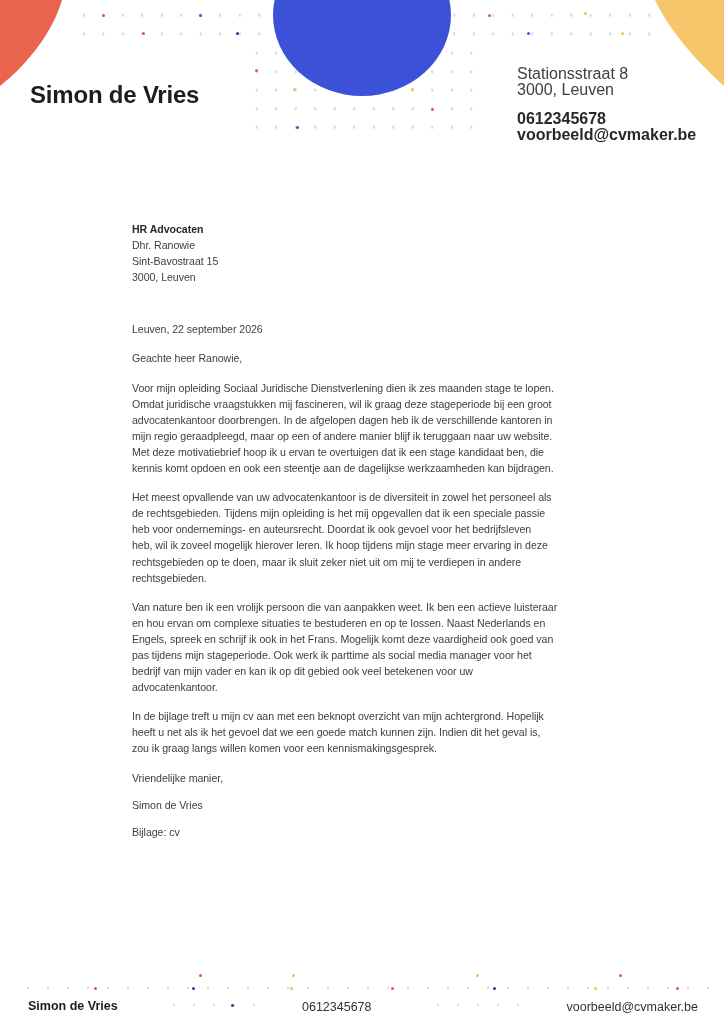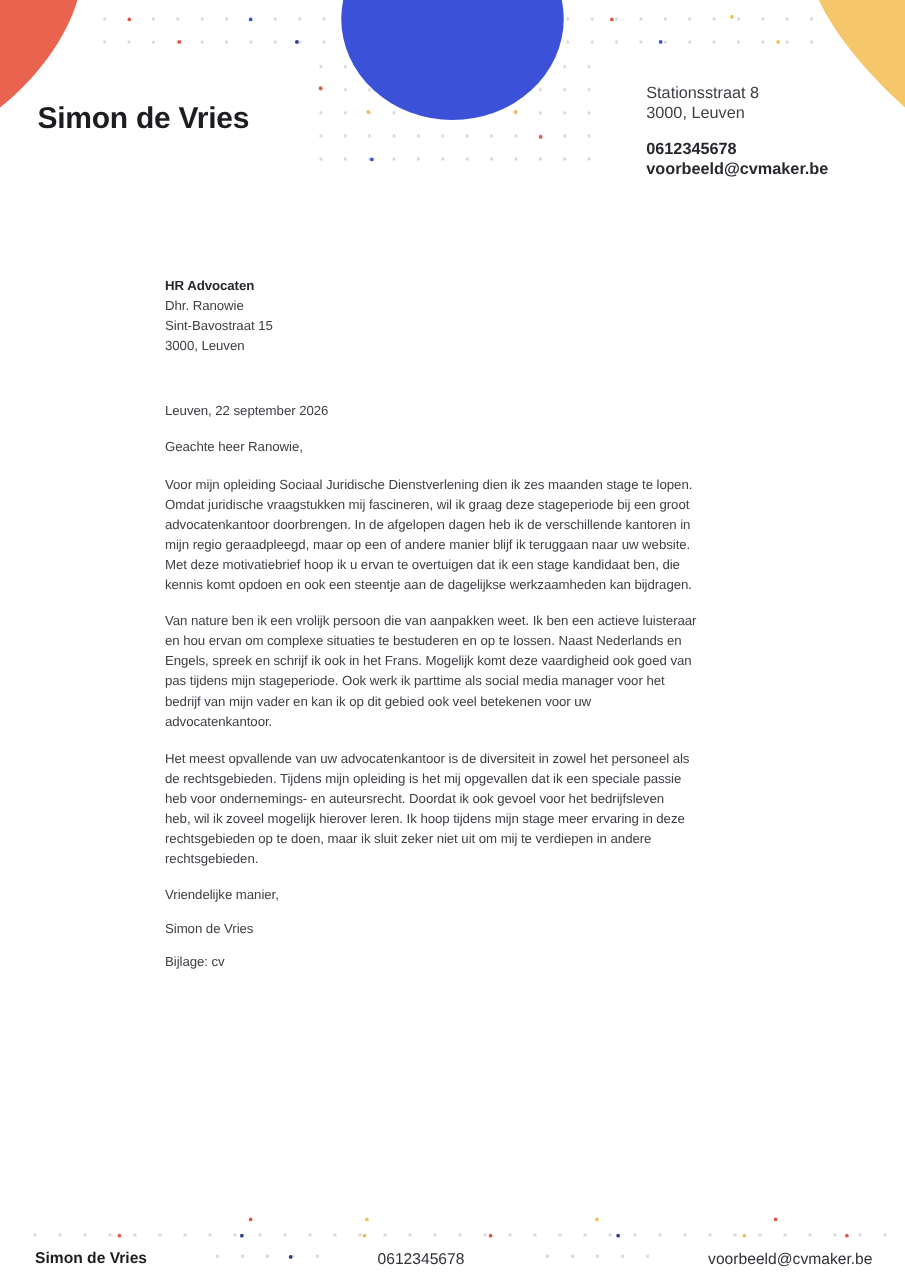--- a/index.html
+++ b/index.html
@@ -36,21 +36,21 @@
   .cdot.navy   { background:#2A3A8C; }
   .cdot.yellow { background:#F2BE5A; }
 
   
   .title {
     position:absolute; left:30px; top:81px; margin:0; z-index:3;
     font-size:24px; font-weight:bold; color:#1D1D21; letter-spacing:-0.2px;
   }
   .sender {
     position:absolute; left:517px; top:66px; z-index:3;
-    font-size:13px; line-height:16px; color:#3E4046;
+    font-size:16px; line-height:16px; color:#3E4046;
   }
   .sender .strong { font-weight:bold; color:#26282E; }
   .sender-contact-block { margin-top:13px; }
 
   
   .letter {
     position:absolute; left:132px; top:213px; width:475px; z-index:3;
     font-size:10.6px; line-height:16.1px; color:#3E4046; letter-spacing:-0.05px;margin-top:8px;
   }
   .recipient-company { font-weight:bold; color:#26282E; }
@@ -134,32 +134,35 @@
 
     <div class="date">Leuven, 22 september 2026</div>
     <div class="salutation">Geachte heer Ranowie,</div>
 
     <div class="para">Voor mijn opleiding Sociaal Juridische Dienstverlening dien ik zes maanden stage te lopen.
 Omdat juridische vraagstukken mij fascineren, wil ik graag deze stageperiode bij een groot
 advocatenkantoor doorbrengen. In de afgelopen dagen heb ik de verschillende kantoren in
 mijn regio geraadpleegd, maar op een of andere manier blijf ik teruggaan naar uw website.
 Met deze motivatiebrief hoop ik u ervan te overtuigen dat ik een stage kandidaat ben, die
 kennis komt opdoen en ook een steentje aan de dagelijkse werkzaamheden kan bijdragen.</div>
+    <div class="para">Het meest opvallende van uw advocatenkantoor is de diversiteit in zowel het personeel als
+de rechtsgebieden. Tijdens mijn opleiding is het mij opgevallen dat ik een speciale passie
+heb voor ondernemings- en auteursrecht. Doordat ik ook gevoel voor het bedrijfsleven
+heb, wil ik zoveel mogelijk hierover leren. Ik hoop tijdens mijn stage meer ervaring in deze
+rechtsgebieden op te doen, maar ik sluit zeker niet uit om mij te verdiepen in andere
+rechtsgebieden.</div>
     <div class="para">Van nature ben ik een vrolijk persoon die van aanpakken weet. Ik ben een actieve luisteraar
 en hou ervan om complexe situaties te bestuderen en op te lossen. Naast Nederlands en
 Engels, spreek en schrijf ik ook in het Frans. Mogelijk komt deze vaardigheid ook goed van
 pas tijdens mijn stageperiode. Ook werk ik parttime als social media manager voor het
 bedrijf van mijn vader en kan ik op dit gebied ook veel betekenen voor uw
 advocatenkantoor.</div>
-    <div class="para">Het meest opvallende van uw advocatenkantoor is de diversiteit in zowel het personeel als
-de rechtsgebieden. Tijdens mijn opleiding is het mij opgevallen dat ik een speciale passie
-heb voor ondernemings- en auteursrecht. Doordat ik ook gevoel voor het bedrijfsleven
-heb, wil ik zoveel mogelijk hierover leren. Ik hoop tijdens mijn stage meer ervaring in deze
-rechtsgebieden op te doen, maar ik sluit zeker niet uit om mij te verdiepen in andere
-rechtsgebieden.</div>
+    <div class="para">In de bijlage treft u mijn cv aan met een beknopt overzicht van mijn achtergrond. Hopelijk
+heeft u net als ik het gevoel dat we een goede match kunnen zijn. Indien dit het geval is,
+zou ik graag langs willen komen voor een kennismakingsgesprek.</div>
 
     <div class="closing">Vriendelijke manier,</div>
     <div class="signature">Simon de Vries</div>
     <div class="attachment">Bijlage: cv</div>
   </div>
 
   <div class="footer-name">Simon de Vries</div>
   <div class="footer-phone">0612345678</div>
   <div class="footer-email">voorbeeld@cvmaker.be</div>
 

